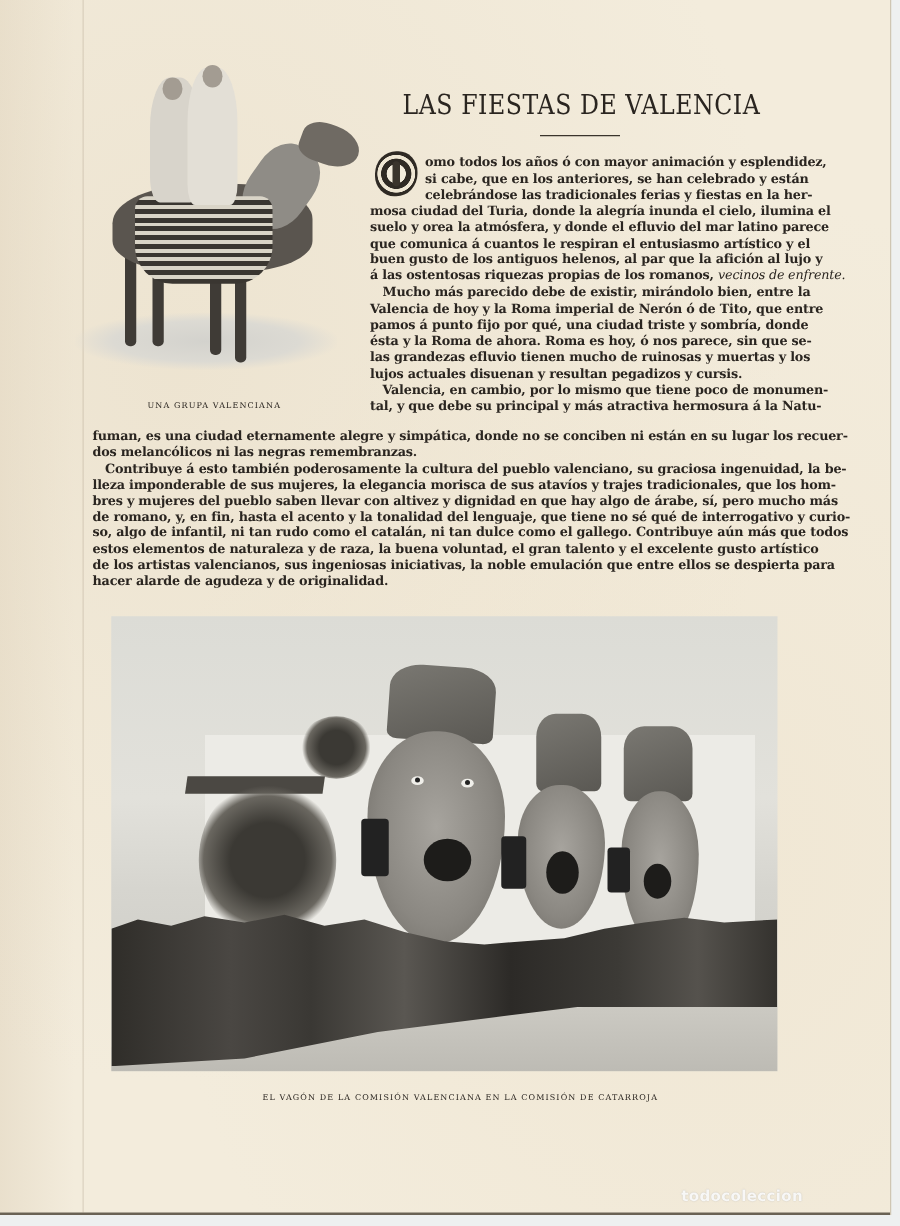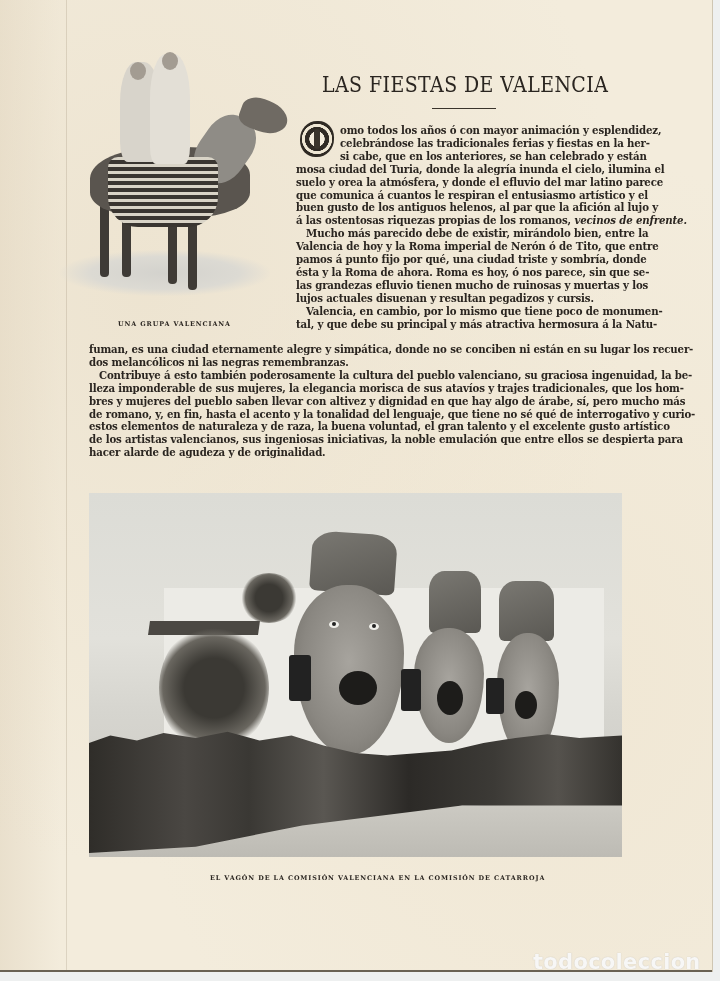--- a/index.html
+++ b/index.html
@@ -34,23 +34,23 @@
       background: #3a342c;
     }
     .text {
       position: absolute; font-family: "DejaVu Serif", serif;
       font-size: 10.2px; line-height: 12.9px; color: #2a2520;
       font-weight: bold; letter-spacing: -0.15px;
     }
     .text .ln { display: block; white-space: nowrap; text-align: justify; text-align-last: justify; }
     .text .ln.last { text-align-last: left; }
     .text .ln.ind { padding-left: 10px; }
-    .text i { font-style: italic; font-weight: bold; }
+    .text i { font-style: italic; font-weight: normal; }
     .col-right { left: 296px; width: 327px; }
-    .col-full { left: 89px; width: 534px; }
+    .col-full { left: 74px; width: 534px; }
     .dropcap {
       position: absolute; left: 300px; top: 121px; width: 34px; height: 36px;
       border-radius: 50% 45% 50% 45%;
       background: radial-gradient(circle at 50% 50%, #f3ecdc 0 30%, #2f2a24 32% 48%, #efe7d4 50% 60%, #2f2a24 62% 100%);
     }
     .dropcap:after {
       content: ""; position: absolute; left: 14px; top: 8px; width: 6px; height: 20px;
       background: #3a342c; border-radius: 3px;
     }
     .figure { position: absolute; }
@@ -75,21 +75,21 @@
       position: absolute; left: 58px; top: 105px; width: 110px; height: 70px;
       background: repeating-linear-gradient(0deg, #3a3631 0 4px, #d9d4c7 4px 7px);
       border-radius: 10px 10px 30px 30px;
     }
     .horse-leg { position: absolute; width: 9px; background: #3f3b36; border-radius: 4px; }
     .rider-w { position: absolute; left: 70px; top: 10px; width: 40px; height: 100px; background: #d8d4cb; border-radius: 40% 40% 20% 20%; }
     .rider-m { position: absolute; left: 100px; top: 2px; width: 40px; height: 110px; background: #e3dfd6; border-radius: 40% 40% 15% 15%; }
     .head { position: absolute; width: 16px; height: 18px; background: #a39c92; border-radius: 50%; }
     .caption {
       position: absolute; font-family: "DejaVu Serif", serif; font-size: 6.4px;
-      letter-spacing: 0.9px; color: #2a2520; font-weight: bold; white-space: nowrap;
+      letter-spacing: 0.9px; color: #2a2520; font-weight: normal; white-space: nowrap;
     }
     .fig-photo {
       left: 89px; top: 493px; width: 533px; height: 364px;
       background: linear-gradient(180deg, #dcdcd6 0%, #e2e1db 40%, #d6d5cf 60%, #c9c8c1 100%);
       overflow: hidden;
     }
     .wagon {
       position: absolute; left: 75px; top: 95px; width: 440px; height: 240px;
       background: #ecebe6;
     }
@@ -106,22 +106,22 @@
     .mouth { position: absolute; background: #1d1c1a; border-radius: 50%; }
     .eye { position: absolute; width: 10px; height: 7px; background: #f0efea; border-radius: 50%; }
     .eye:after { content: ""; position: absolute; left: 3px; top: 1px; width: 4px; height: 4px; background: #222; border-radius: 50%; }
     .crowd {
       position: absolute; left: 0; top: 235px; width: 533px; height: 125px;
       background: linear-gradient(90deg, #2f2d29 0%, #4a4743 18%, #3a3834 30%, #5a5752 44%, #2c2a27 60%, #3c3a36 76%, #55524d 88%, #34322e 100%);
       clip-path: polygon(0 12%, 4% 6%, 9% 10%, 14% 4%, 20% 8%, 26% 3%, 32% 10%, 38% 6%, 44% 14%, 50% 20%, 56% 22%, 62% 20%, 68% 18%, 74% 12%, 80% 8%, 86% 5%, 92% 8%, 100% 6%, 100% 62%, 70% 62%, 40% 78%, 20% 95%, 0 100%);
     }
     .ground { position: absolute; left: 0; top: 300px; width: 533px; height: 64px; background: linear-gradient(180deg, #cfcdc6, #bdbbb4); clip-path: polygon(40% 30%, 100% 10%, 100% 100%, 0 100%, 0 70%); }
     .watermark {
-      position: absolute; left: 533px; top: 950px;
-      font-family: "DejaVu Sans", sans-serif; font-weight: bold; font-size: 21px;
+      position: absolute; left: 545px; top: 950px;
+      font-family: "DejaVu Sans", sans-serif; font-weight: bold; font-size: 12px;
       color: rgba(255,255,255,0.88); letter-spacing: 0.3px;
       text-shadow: 0 0 1px rgba(150,150,150,0.6);
     }
   </style>
 </head>
 <body>
 
 <div class="page">
   <div class="fold"></div>
 
@@ -142,22 +142,22 @@
   </div>
   <div class="caption" style="left:118px;top:320px;">UNA GRUPA VALENCIANA</div>
 
   <div class="title">LAS FIESTAS DE VALENCIA</div>
   <div class="title-rule"></div>
 
   <div class="dropcap"></div>
 
   <div class="text col-right" style="top:124px;">
     <span class="ln" style="padding-left:44px;">omo todos los años ó con mayor animación y esplendidez,</span>
+    <span class="ln" style="padding-left:44px;">si cabe, que en los anteriores, se han celebrado y están</span>
     <span class="ln" style="padding-left:44px;">celebrándose las tradicionales ferias y fiestas en la her-</span>
-    <span class="ln" style="padding-left:44px;">si cabe, que en los anteriores, se han celebrado y están</span>
     <span class="ln">mosa ciudad del Turia, donde la alegría inunda el cielo, ilumina el</span>
     <span class="ln">suelo y orea la atmósfera, y donde el efluvio del mar latino parece</span>
     <span class="ln">que comunica á cuantos le respiran el entusiasmo artístico y el</span>
     <span class="ln">buen gusto de los antiguos helenos, al par que la afición al lujo y</span>
     <span class="ln"><span>á las ostentosas riquezas propias de los romanos,</span> <i>vecinos de enfrente.</i></span>
     <span class="ln ind">Mucho más parecido debe de existir, mirándolo bien, entre la</span>
     <span class="ln">Valencia de hoy y la Roma imperial de Nerón ó de Tito, que entre</span>
     <span class="ln">pamos á punto fijo por qué, una ciudad triste y sombría, donde</span>
     <span class="ln">ésta y la Roma de ahora. Roma es hoy, ó nos parece, sin que se-</span>
     <span class="ln">las grandezas efluvio tienen mucho de ruinosas y muertas y los</span>
@@ -166,20 +166,21 @@
     <span class="ln">tal, y que debe su principal y más atractiva hermosura á la Natu-</span>
   </div>
 
   <div class="text col-full" style="top:343px;">
     <span class="ln">fuman, es una ciudad eternamente alegre y simpática, donde no se conciben ni están en su lugar los recuer-</span>
     <span class="ln last">dos melancólicos ni las negras remembranzas.</span>
     <span class="ln ind">Contribuye á esto también poderosamente la cultura del pueblo valenciano, su graciosa ingenuidad, la be-</span>
     <span class="ln">lleza imponderable de sus mujeres, la elegancia morisca de sus atavíos y trajes tradicionales, que los hom-</span>
     <span class="ln">bres y mujeres del pueblo saben llevar con altivez y dignidad en que hay algo de árabe, sí, pero mucho más</span>
     <span class="ln">de romano, y, en fin, hasta el acento y la tonalidad del lenguaje, que tiene no sé qué de interrogativo y curio-</span>
+    <span class="ln">so, algo de infantil, ni tan rudo como el catalán, ni tan dulce como el gallego. Contribuye aún más que todos</span>
     <span class="ln">estos elementos de naturaleza y de raza, la buena voluntad, el gran talento y el excelente gusto artístico</span>
     <span class="ln">de los artistas valencianos, sus ingeniosas iniciativas, la noble emulación que entre ellos se despierta para</span>
     <span class="ln last">hacer alarde de agudeza y de originalidad.</span>
   </div>
 
   <div class="figure fig-photo">
     <div class="wagon"></div>
     <div class="awning"></div>
     <div class="foliage" style="left:70px;top:130px;width:110px;height:130px;"></div>
     <div class="foliage" style="left:150px;top:80px;width:60px;height:50px;"></div>

